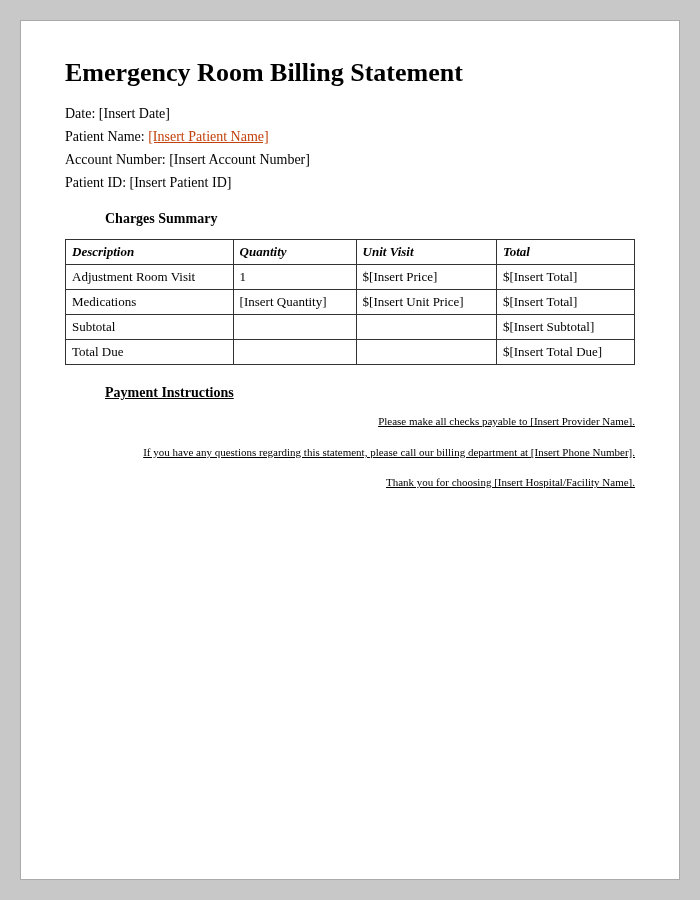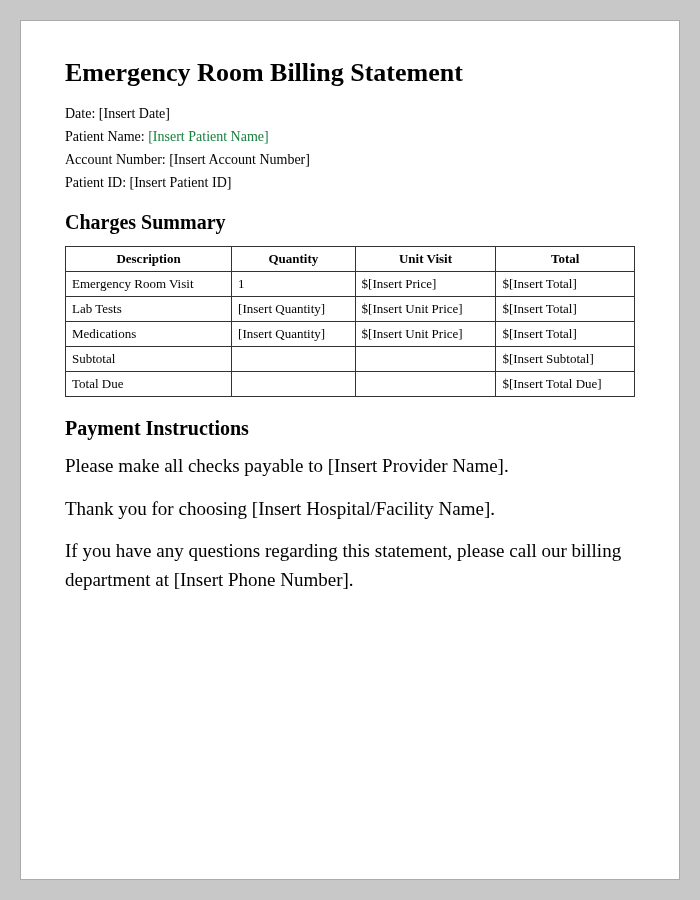--- a/index.html
+++ b/index.html
@@ -27,57 +27,62 @@
       font-size: 26px;
       font-weight: bold;
       margin-bottom: 18px;
       line-height: 1.2;
     }
     .meta-line {
       font-size: 14px;
       margin-bottom: 7px;
     }
     .meta-line .placeholder {
-      color: #15803d;
+      color: #c2410c;
+      text-decoration: underline;
     }
     .section-heading {
-      font-size: 20px;
+      font-size: 14px;
       font-weight: bold;
       margin-top: 20px;
       margin-bottom: 12px;
+      margin-left: 40px;
     }
     .charges-table {
       width: 100%;
       border-collapse: collapse;
       font-size: 13px;
       margin-bottom: 20px;
     }
     .charges-table th,
     .charges-table td {
       border: 1px solid #333;
       padding: 4px 6px;
     }
     .charges-table thead th {
       font-weight: bold;
-      text-align: center;
+      text-align: left;
       background: #fff;
+      font-style: italic;
     }
     .charges-table td {
       vertical-align: top;
     }
     .bold-row td {
       font-weight: normal;
     }
     .payment-section {
       margin-top: 4px;
+      text-decoration: underline;
     }
     .payment-para {
-      font-size: 19px;
+      font-size: 11px;
       margin-bottom: 14px;
       line-height: 1.5;
+      text-align: right;
     }
   </style>
 </head>
 <body>
 
 <div class="page">
   <h1 class="title">Emergency Room Billing Statement</h1>
 
   <p class="meta-line">
     <span>Date: </span><span>[Insert Date]</span>
@@ -98,29 +103,23 @@
     <thead>
       <tr>
         <th>Description</th>
         <th>Quantity</th>
         <th>Unit Visit</th>
         <th>Total</th>
       </tr>
     </thead>
     <tbody id="charges-tbody">
     <tr>
-          <td>Emergency Room Visit</td>
+          <td>Adjustment Room Visit</td>
           <td>1</td>
           <td>$[Insert Price]</td>
-          <td>$[Insert Total]</td>
-        </tr>
-        <tr>
-          <td>Lab Tests</td>
-          <td>[Insert Quantity]</td>
-          <td>$[Insert Unit Price]</td>
           <td>$[Insert Total]</td>
         </tr>
         <tr>
           <td>Medications</td>
           <td>[Insert Quantity]</td>
           <td>$[Insert Unit Price]</td>
           <td>$[Insert Total]</td>
         </tr>
         <tr class="bold-row">
           <td>Subtotal</td>
@@ -133,16 +132,16 @@
           <td></td>
           <td></td>
           <td>$[Insert Total Due]</td>
         </tr>
       </tbody>
   </table>
 
   <div class="payment-section">
     <h2 class="section-heading">Payment Instructions</h2>
     <p class="payment-para">Please make all checks payable to [Insert Provider Name].</p>
+    <p class="payment-para">If you have any questions regarding this statement, please call our billing department at [Insert Phone Number].</p>
     <p class="payment-para">Thank you for choosing [Insert Hospital/Facility Name].</p>
-    <p class="payment-para">If you have any questions regarding this statement, please call our billing department at [Insert Phone Number].</p>
   </div>
 </div>
 
 </body></html>

